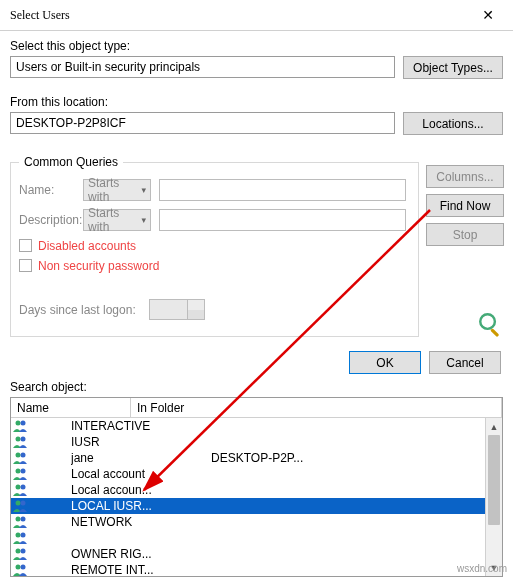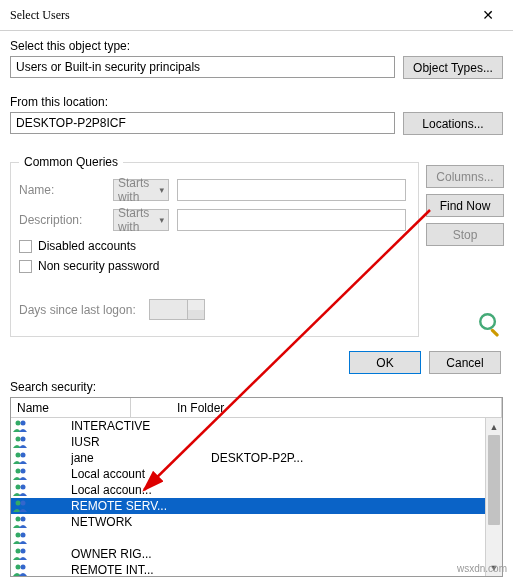--- a/index.html
+++ b/index.html
@@ -70,38 +70,37 @@
   .q-main { display:flex; }
   .q-right { width:84px; display:flex; flex-direction:column; align-items:center; }
   .field-row {
     display:flex;
     align-items:center;
     margin-bottom:8px;
   }
   .field-label { width:64px; color:#888; }
   .disabled-text { color:#888; }
   .combo {
-    width:56px; height:22px;
+    width:68px; height:22px;
     border:1px solid #bcbcbc;
     background:#e8e8e8;
     display:flex; align-items:center;
     padding:0 4px;
     color:#888; font-size:12px;
     position:relative;
     margin-right:8px;
-    margin-left:30px;
   }
   .combo .chev { margin-left:auto; font-size:9px; color:#666;}
   .text-slot {
     flex:1; height:22px;
     border:1px solid #bcbcbc;
     background:#fff;
     margin-right:4px;
   }
-  .check-row { display:flex; align-items:flex-end; margin-bottom:6px; color:#000000;}
+  .check-row { display:flex; align-items:flex-start; margin-bottom:6px; color:#ef4444;}
   .check-box {
     width:13px; height:13px;
     border:1px solid #a7a7a7;
     background:#fff;
     margin-right:6px;
   }
   .spin {
     width:56px; height:21px;
     border:1px solid #bcbcbc;
     background:#e8e8e8;
@@ -135,21 +134,21 @@
     align-items:center;
     font-size:12px;
   }
   .cols .col {
     border-right:1px solid #d0d0d0;
     height:100%;
     display:flex; align-items:center;
     padding:0 6px;
   }
   .col.n { width:120px;}
-  .col.f { flex:1;margin-left:40px;}
+  .col.f { flex:1;}
   .rows { }
   .r { display:flex; align-items:center; height:16px; font-size:12px; padding-left:2px;gap:40px;}
   .r.sel { background:#0a63c7; color:#fff; }
   .r .ic { width:16px; height:14px; display:flex; align-items:center; justify-content:center; margin-right:2px;}
   .r .c1 { width:100px; white-space:nowrap; overflow:hidden;}
   .r .c2 { flex:1; white-space:nowrap; overflow:hidden;}
   .scrolltrack {
     position:absolute; right:0; top:20px; bottom:0; width:17px;
     background:#f0f0f0; border-left:1px solid #d0d0d0;
   }
@@ -240,21 +239,21 @@
         <rect x="19" y="21" width="12" height="4" rx="2" transform="rotate(45 19 21)" fill="#c90"></rect>
       </svg>
     </div>
   </div>
 
   <div class="ok-cancel">
     <button class="btn primary">OK</button>
     <button class="btn">Cancel</button>
   </div>
 
-  <div class="results-label">Search security:</div>
+  <div class="results-label">Search object:</div>
   <div class="results">
     <div class="cols">
       <div class="col n">Name</div>
       <div class="col f">In Folder</div>
     </div>
     <div class="rows" id="rows">
         <div class="r">
           <span class="ic">
             <svg width="16" height="14" viewBox="0 0 16 14">
               <circle cx="5" cy="4" r="2.5" fill="#3a6"></circle>
@@ -316,21 +315,21 @@
         </div>
         <div class="r sel">
           <span class="ic">
             <svg width="16" height="14" viewBox="0 0 16 14">
               <circle cx="5" cy="4" r="2.5" fill="#3a6"></circle>
               <circle cx="10" cy="4" r="2.5" fill="#36c"></circle>
               <path d="M0 13 Q4 7 8 13" fill="#3a6"></path>
               <path d="M6 13 Q10 7 14 13" fill="#36c"></path>
             </svg>
           </span>
-          <span class="c1">REMOTE SERV...</span>
+          <span class="c1">LOCAL IUSR...</span>
           <span class="c2"></span>
         </div>
         <div class="r">
           <span class="ic">
             <svg width="16" height="14" viewBox="0 0 16 14">
               <circle cx="5" cy="4" r="2.5" fill="#3a6"></circle>
               <circle cx="10" cy="4" r="2.5" fill="#36c"></circle>
               <path d="M0 13 Q4 7 8 13" fill="#3a6"></path>
               <path d="M6 13 Q10 7 14 13" fill="#36c"></path>
             </svg>

